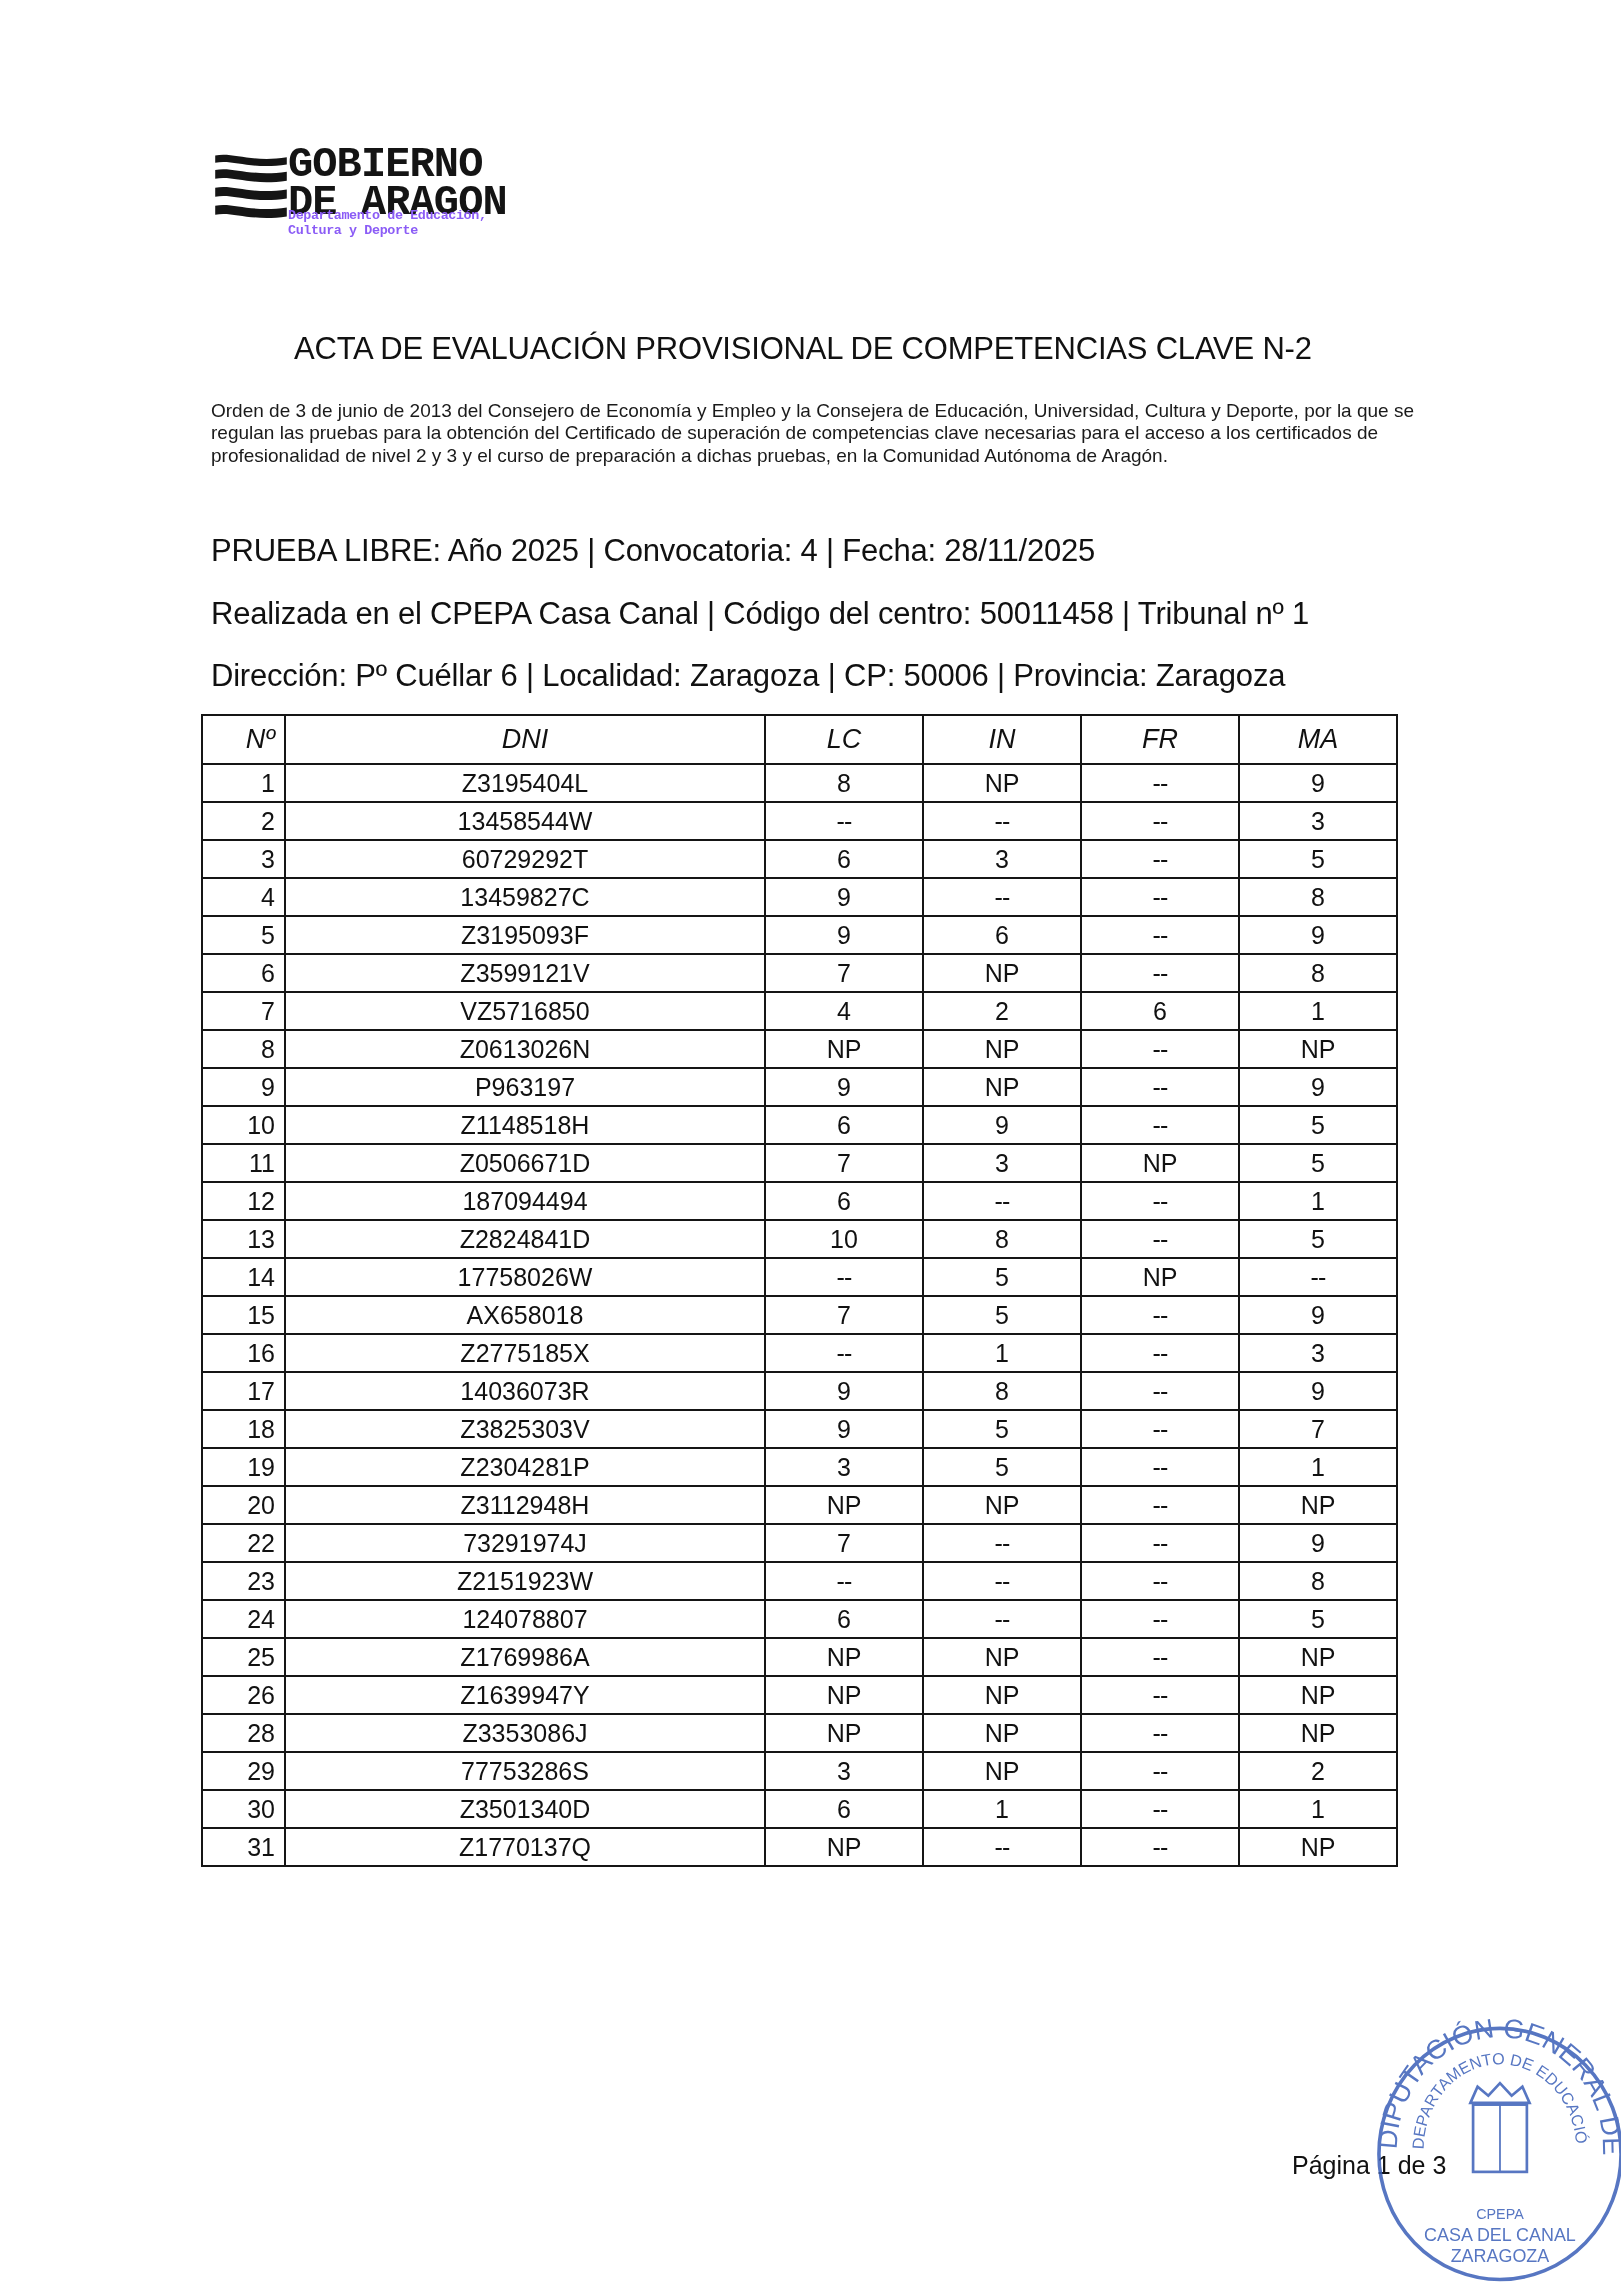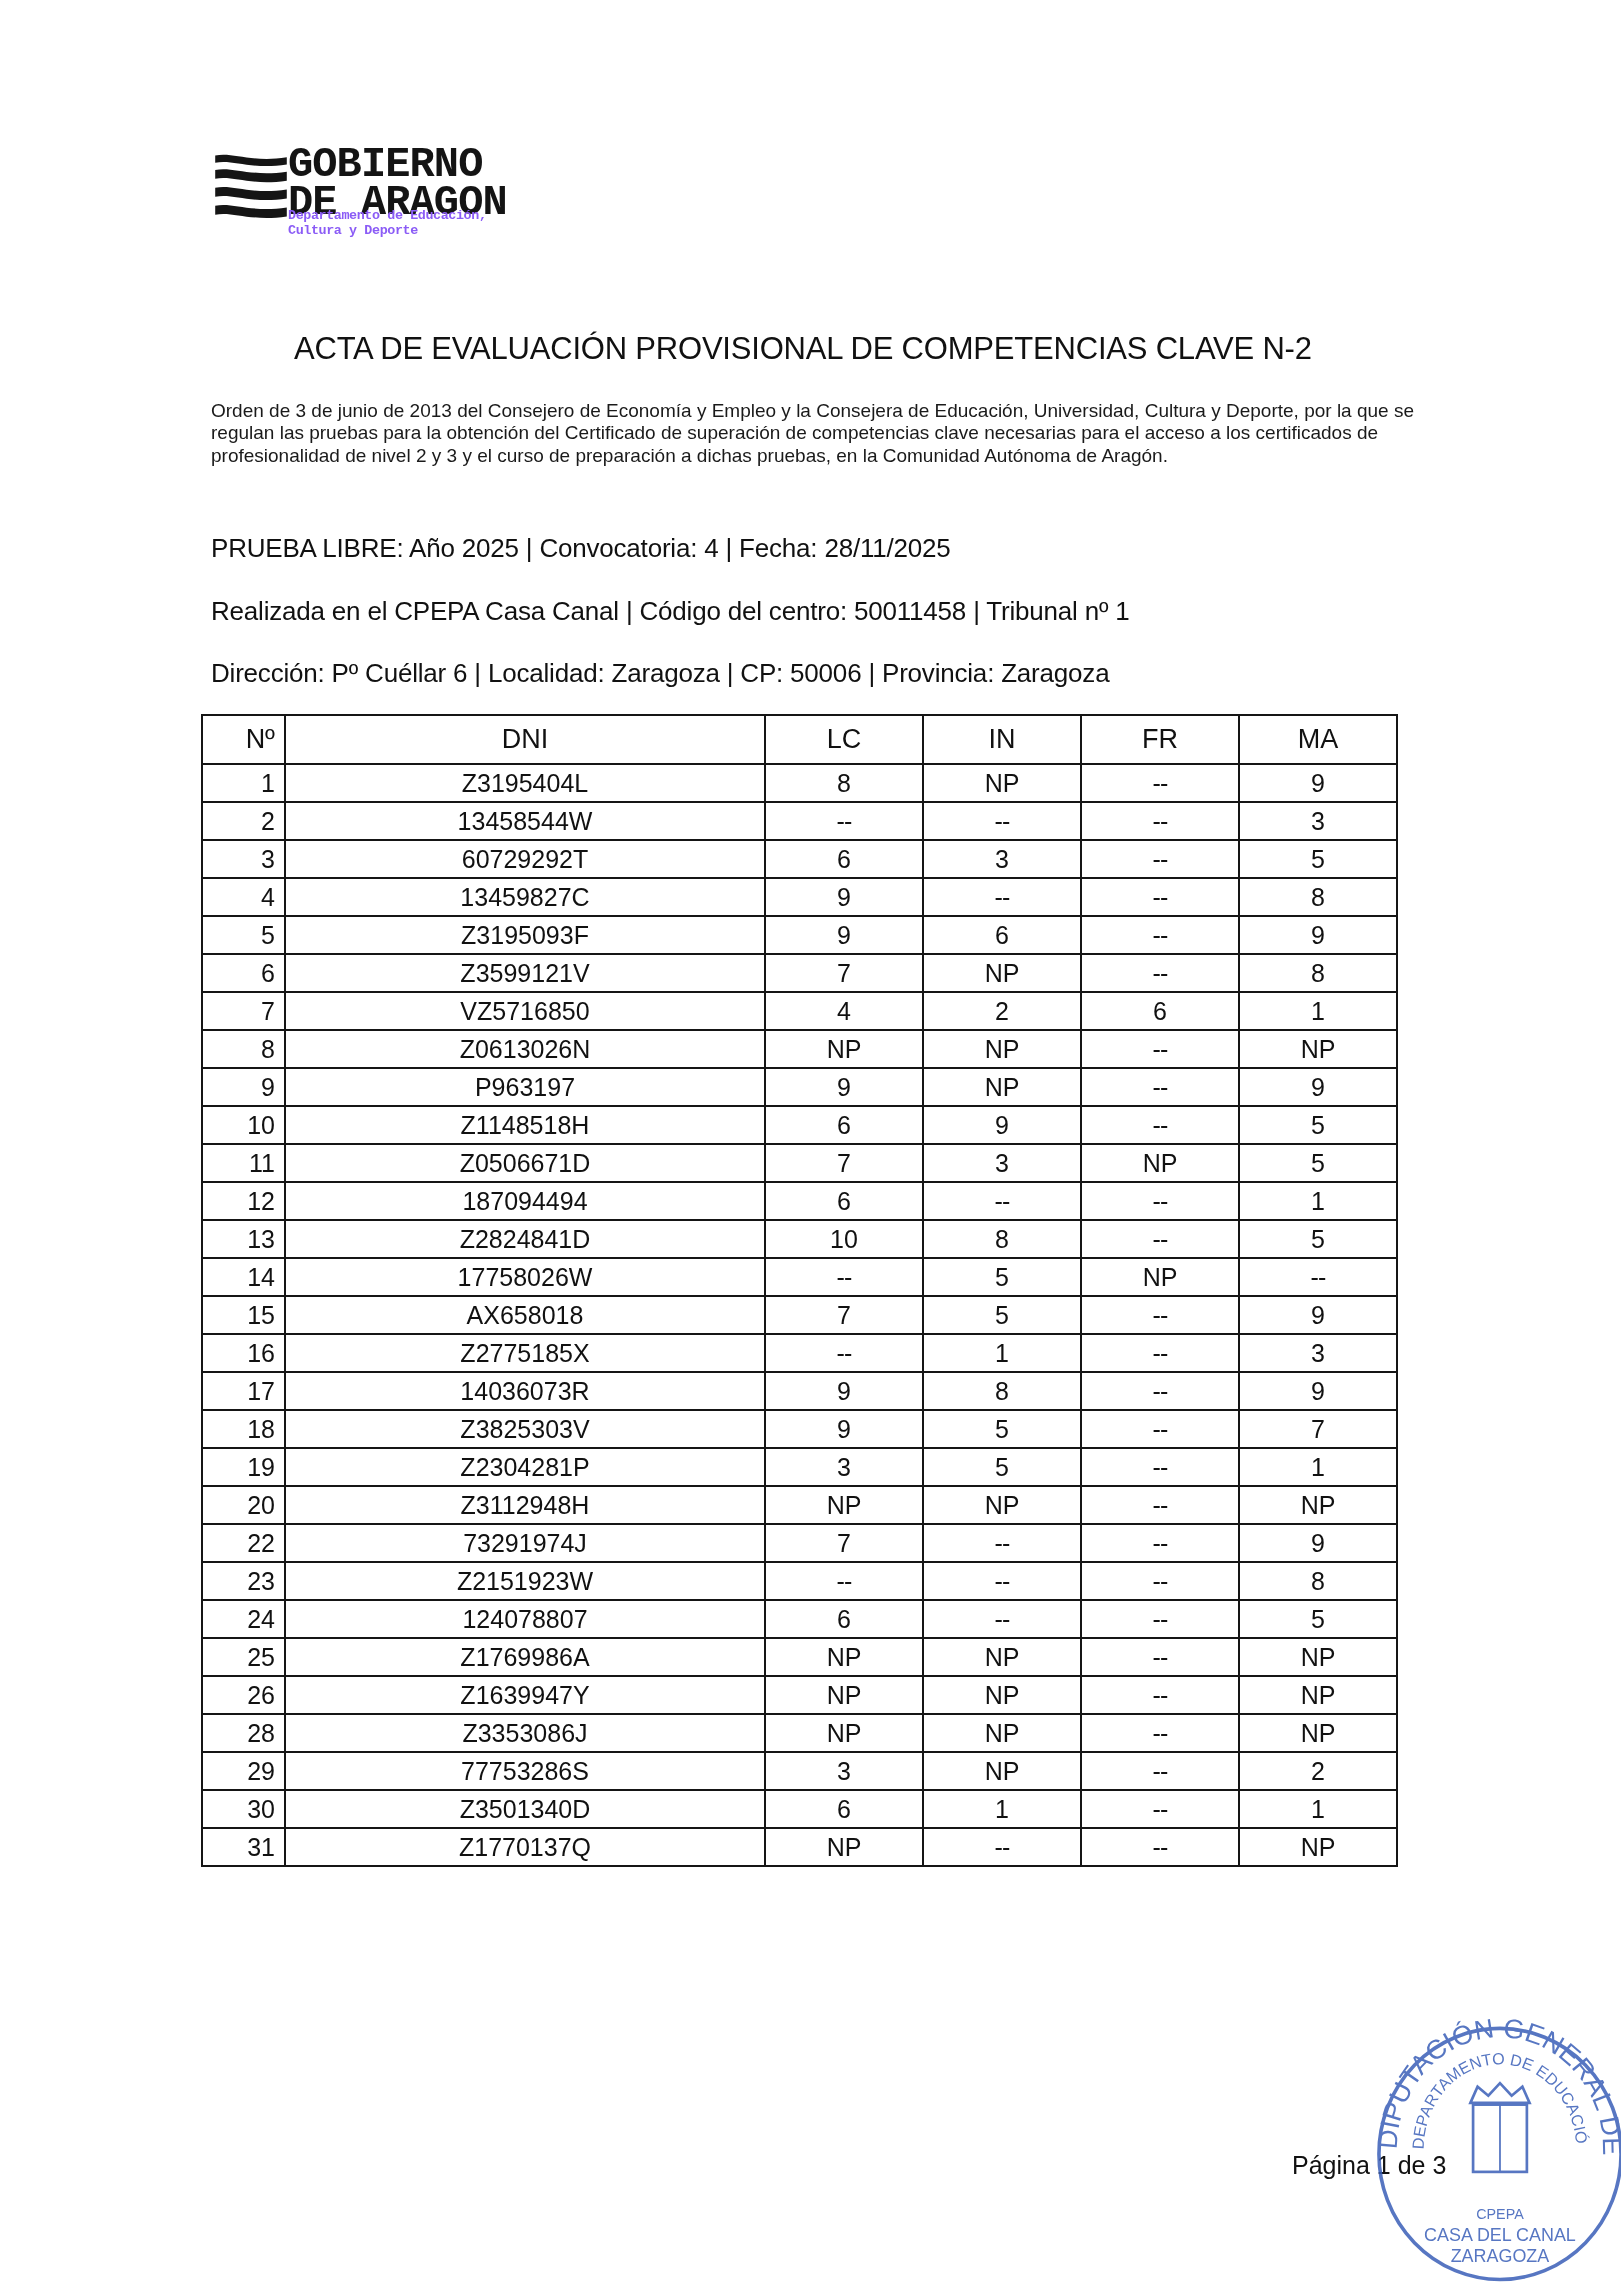--- a/index.html
+++ b/index.html
@@ -6,24 +6,24 @@
   body {
     width: 1622px; height: 2293px; background: #ffffff; position: relative; overflow: hidden;
     font-family: "Liberation Sans", "DejaVu Sans", sans-serif; color: #111;
   }
   .logo { position: absolute; left: 215px; top: 148px; }
   .logo-mark { position: absolute; left: 0; top: 3.6px; width: 72px; height: 68px; }
   .logo-text { position: absolute; left: 73px; top: -1.8px; font-weight: bold; font-size: 42px; line-height: 38px; letter-spacing: -0.9px; white-space: nowrap; color: #141414; font-family: Liberation Mono, monospace; }
   .logo-sub { position: absolute; left: 73px; top: 60px; font-size: 13.4px; line-height: 15px; font-weight: bold; white-space: nowrap; color: #8b5cf6; letter-spacing: -0.4px; font-family: Liberation Mono, monospace; }
   .title { position: absolute; left: 294px; top: 331px; font-size: 31px; white-space: nowrap; letter-spacing: -0.2px; text-align: center; }
   .intro { position: absolute; left: 211px; top: 400px; width: 1227px; font-size: 19px; line-height: 22.4px; color: #1a1a1a; }
-  .meta { position: absolute; left: 211px; font-size: 26px; white-space: nowrap; letter-spacing: -0.2px; }
+  .meta { position: absolute; left: 211px; font-size: 31px; white-space: nowrap; letter-spacing: -0.2px; }
   table.grid { position: absolute; left: 201px; top: 714px; border-collapse: collapse; }
   table.grid th, table.grid td { border: 2.7px solid #151515; font-weight: normal; font-size: 25px; padding: 0; height: 36px; text-align: center; }
-  table.grid th { height: 47px; font-size: 27px; }
+  table.grid th { height: 47px; font-size: 27px; font-style: italic; }
   table.grid td.num { text-align: right; padding-right: 9px; }
   table.grid th.num { text-align: right; padding-right: 9px; }
   .c-num { width: 72px; } .c-dni { width: 478px; } .c-sc { width: 156px; }
   .dash { letter-spacing: -0.9px; font-size: 18px; }
   .footer { position: absolute; left: 1292px; top: 2151px; font-size: 25px; white-space: nowrap; }
   .stamp { position: absolute; left: 1361px; top: 1997px; width: 269px; height: 287px; opacity: 0.85; }
 </style>
 </head>
 <body>
 

